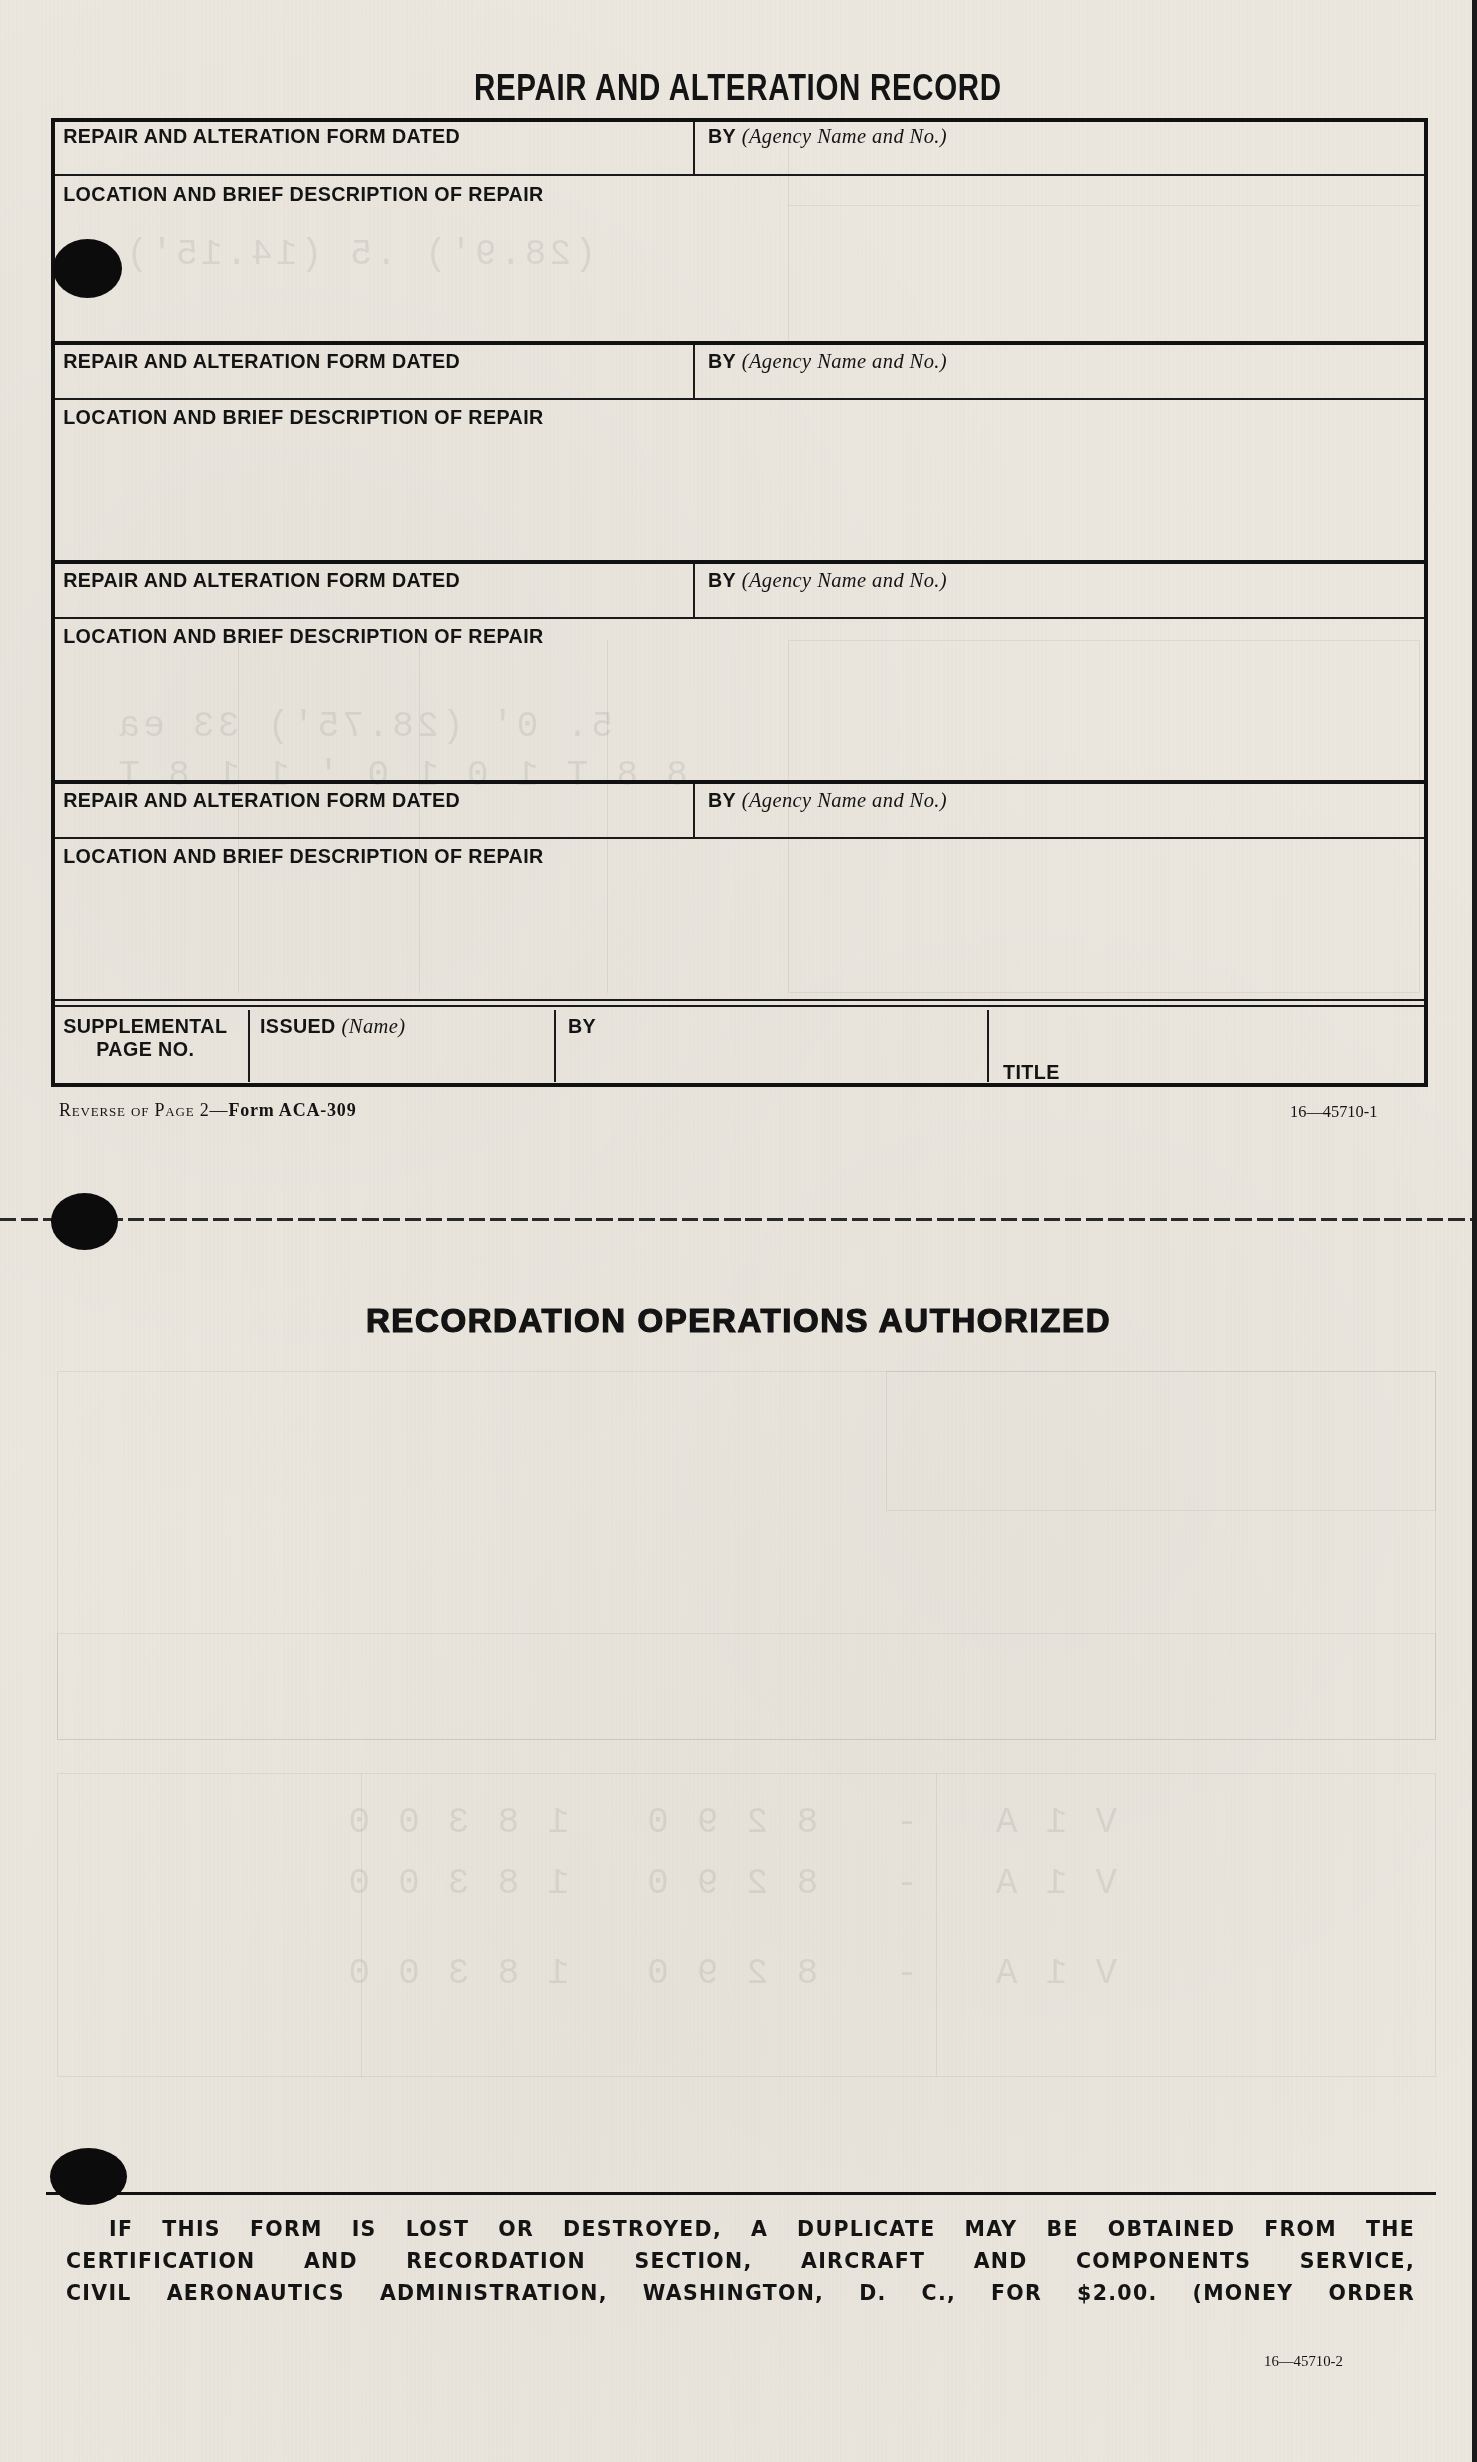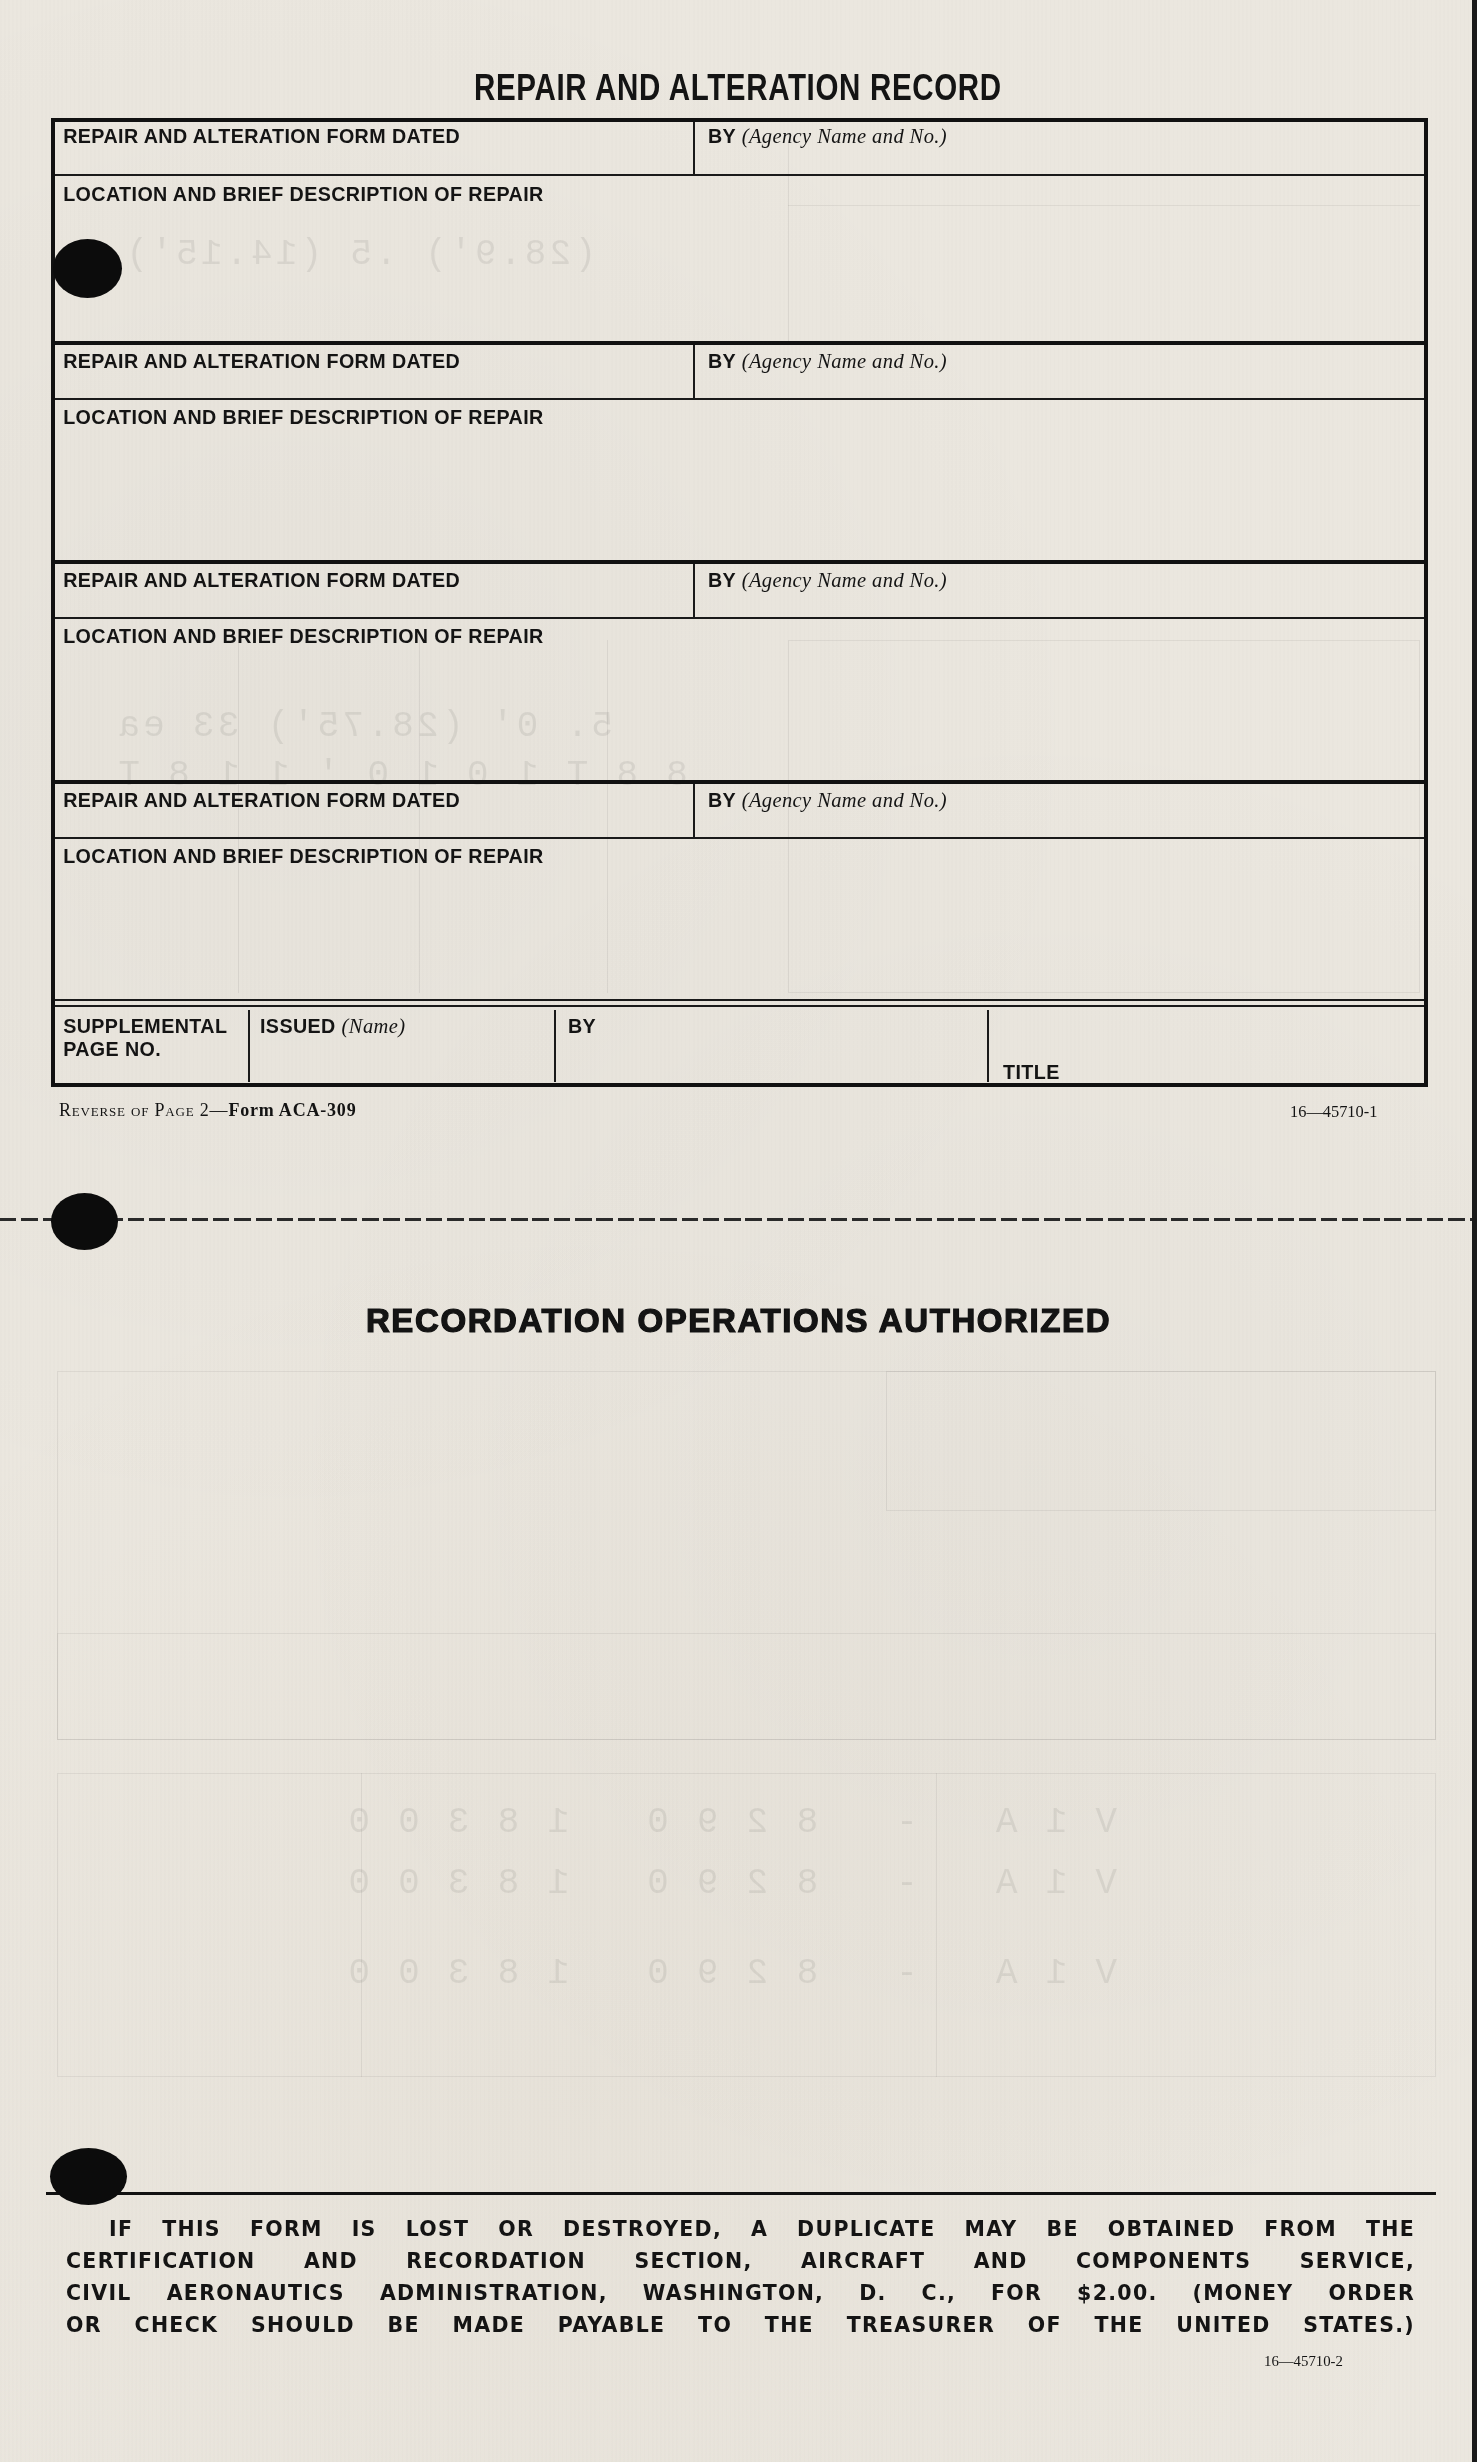--- a/index.html
+++ b/index.html
@@ -52,20 +52,21 @@
     }
     .hline-thick { position: absolute; left: 0; right: 0; height: 4.1px; background: #111; }
     .hline-thin { position: absolute; left: 0; right: 0; height: 1.6px; background: #1a1a1a; }
     .vline { position: absolute; width: 1.6px; background: #1a1a1a; }
 
     .label {
       position: absolute;
       font-family: "Liberation Sans", sans-serif;
       font-weight: 700; font-size: 19.7px; letter-spacing: 0.4px;
       white-space: nowrap;
+      text-align: center;
     }
     .label i, .label .it {
       font-family: "Liberation Serif", serif;
       font-style: italic; font-weight: 400; font-size: 20.5px;
     }
     .field-area { position: absolute; }
 
     .footer-left {
       position: absolute; left: 59px; top: 1100px;
       font-family: "Liberation Serif", serif; font-size: 18px; letter-spacing: 0.8px;
@@ -214,20 +215,19 @@
 
 <div class="cut-line"></div>
 
 <div class="section-heading">RECORDATION OPERATIONS AUTHORIZED</div>
 
 <div class="rule-bottom"></div>
 <div class="notice">
   <span class="line indent">IF THIS FORM IS LOST OR DESTROYED, A DUPLICATE MAY BE OBTAINED FROM THE</span>
   <span class="line">CERTIFICATION AND RECORDATION SECTION, AIRCRAFT AND COMPONENTS SERVICE,</span>
   <span class="line">CIVIL AERONAUTICS ADMINISTRATION, WASHINGTON, D. C., FOR $2.00. (MONEY ORDER</span>
-  <span class="line">OR CHECK SHOULD BE MADE PAYABLE TO THE TREASURER OF THE UNITED STATES.)</span>
 </div>
 <div class="form-number" style="left:1264px;top:2353px;font-size:14.8px;">16—45710-2</div>
 
 <div class="hole" style="left:53px;top:239px;width:69px;height:59px;"></div>
 <div class="hole" style="left:51px;top:1193px;width:67px;height:57px;"></div>
 <div class="hole" style="left:50px;top:2148px;width:77px;height:57px;"></div>
 
 
 </body></html>

